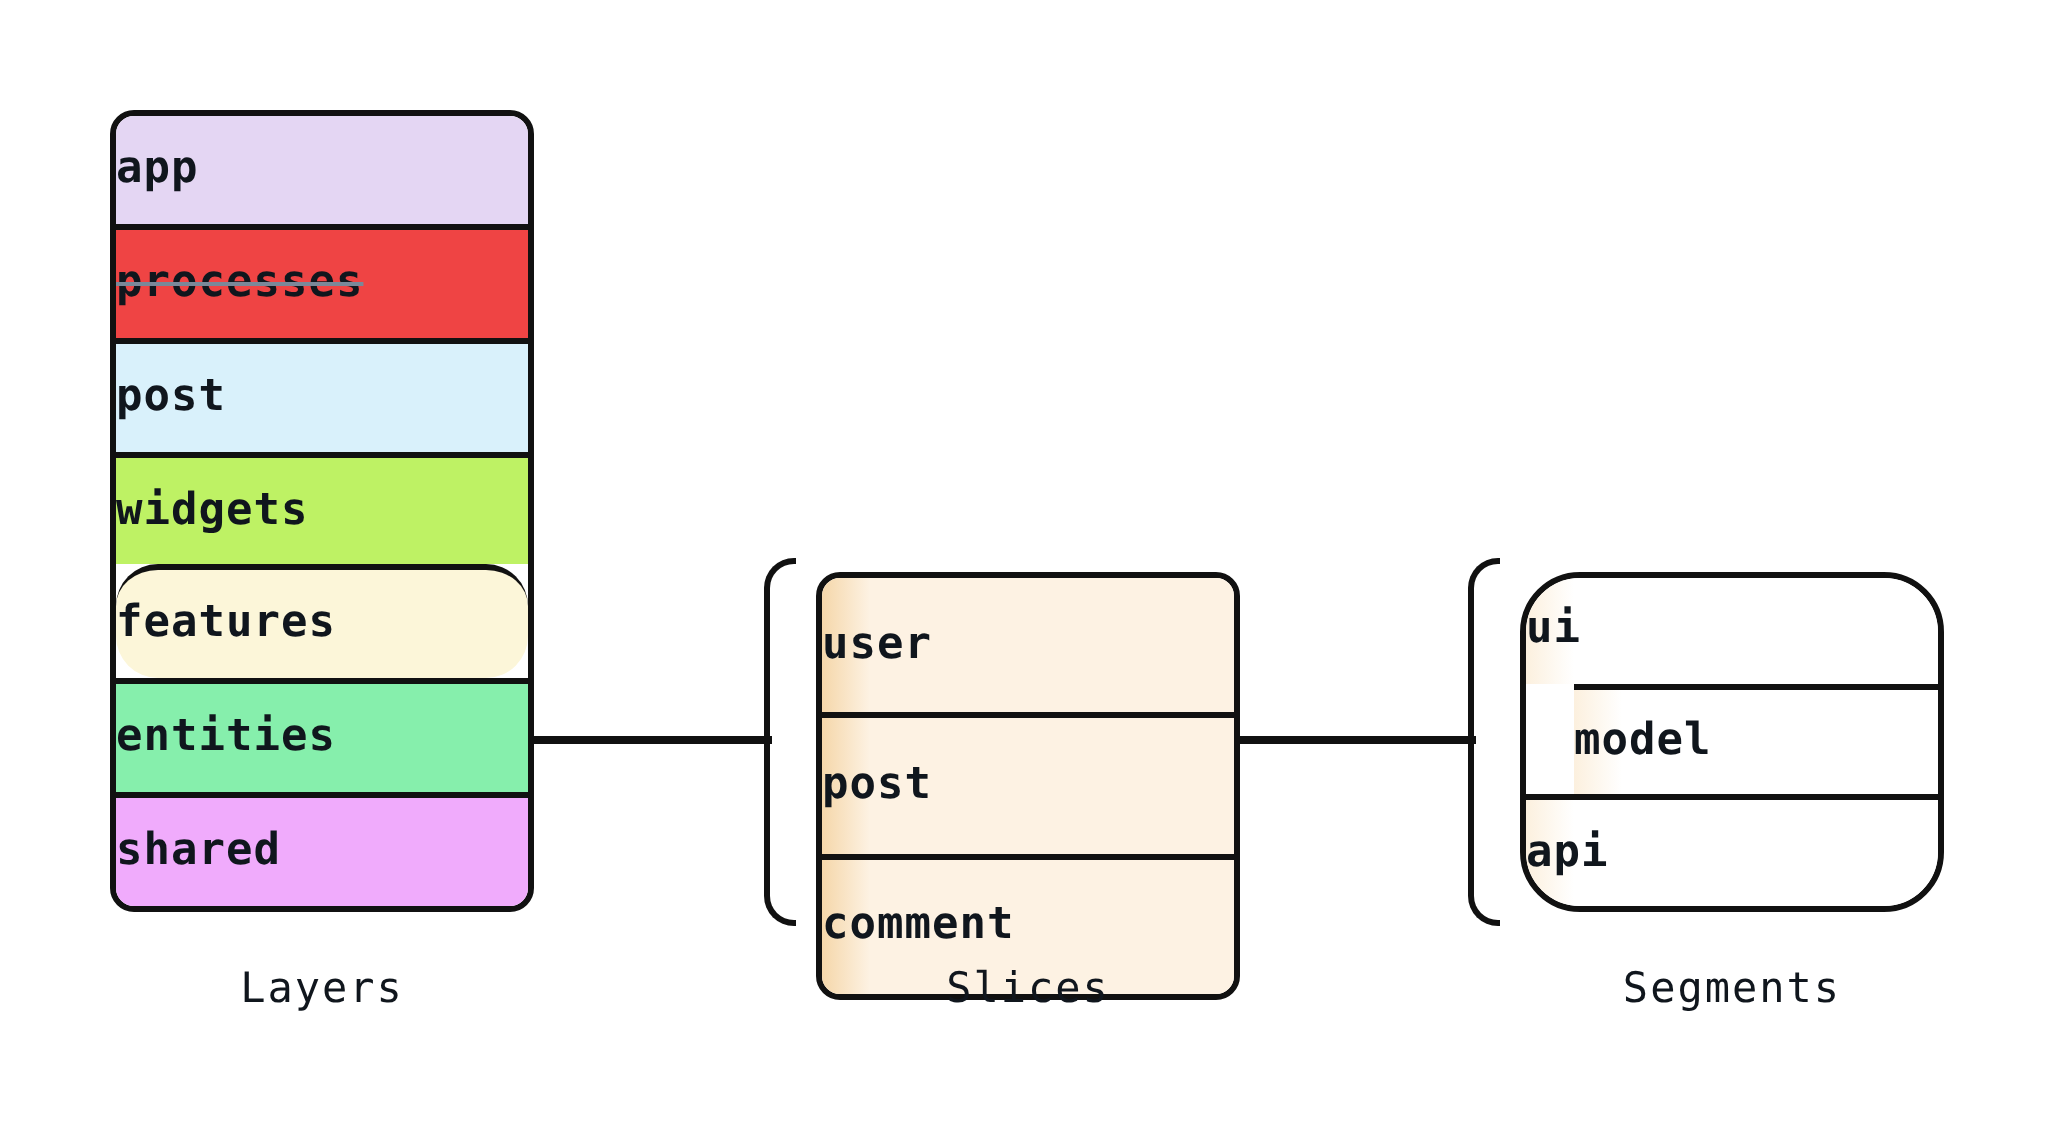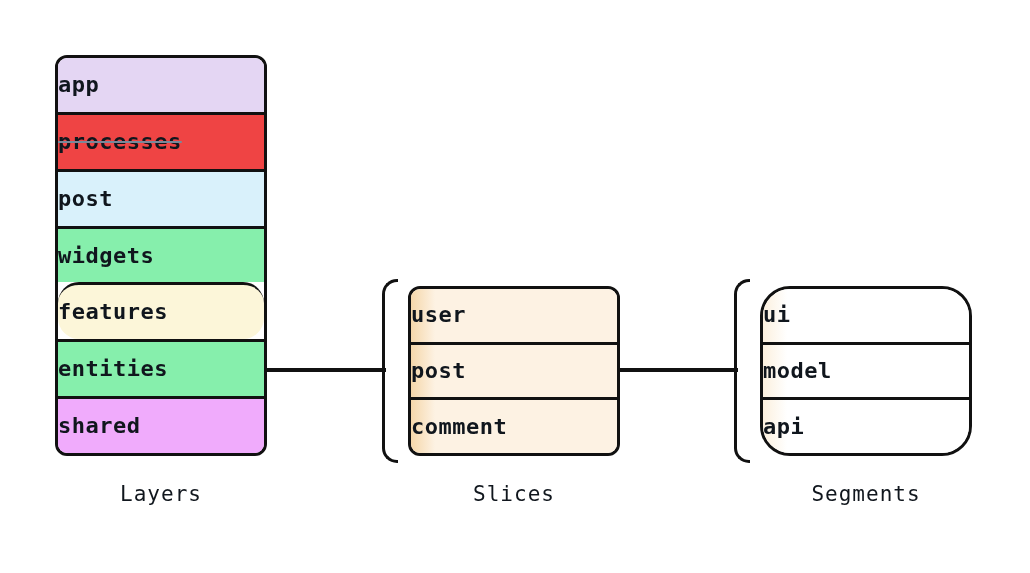--- a/index.html
+++ b/index.html
@@ -41,21 +41,21 @@
     color: var(--text-color);
     line-height: 1;
     white-space: nowrap;
   }
   .row-label.struck {
     text-decoration: line-through;
     text-decoration-color: var(--strike-color);
     text-decoration-thickness: 2px;
   }
   .layers-box   { left: 55px;  top: 55px;  width: 212px; height: 401px; }
-  .slices-box   { left: 408px; top: 286px; width: 212px; height: 170px; }
+  .slices-box   { left: 408px; top: 286px; width: 212px; height: 214px; }
   .segments-box { left: 760px; top: 286px; width: 212px; height: 170px; border-radius: 30px; }
   .bracket {
     position: absolute;
     top: 279px;
     width: 16px;
     height: 184px;
     border: 3.5px solid var(--border-color);
     border-right: none;
     border-radius: 15px 0 0 15px;
     background: transparent;
@@ -94,21 +94,21 @@
   <div class="box layers-box">
     <div class="row" style="background: rgb(228, 214, 243);">
       <span class="row-label">app</span>
     </div>
     <div class="row" style="background: #ef4444;">
       <span class="row-label struck">processes</span>
     </div>
     <div class="row" style="background: rgb(217, 241, 251);">
       <span class="row-label">post</span>
     </div>
-    <div class="row" style="background: #86efac;">
+    <div class="row" style="background: #bef264;">
       <span class="row-label">widgets</span>
     </div>
     <div class="row" style="background: rgb(252, 246, 217); border-radius: 21px;">
       <span class="row-label">features</span>
     </div>
     <div class="row" style="background: #86efac;">
       <span class="row-label">entities</span>
     </div>
     <div class="row" style="background: #f0abfc;">
       <span class="row-label">shared</span>
@@ -130,21 +130,21 @@
     </div>
   </div>
 
   <div class="connector connector-2"></div>
 
   <div class="bracket bracket-segments"></div>
   <div class="box segments-box">
     <div class="row" style="background: linear-gradient(90deg, rgb(252, 240, 222) 0px, rgb(255, 255, 255) 24px);">
       <span class="row-label">ui</span>
     </div>
-    <div class="row" style="background: linear-gradient(90deg, rgb(252, 240, 222) 0px, rgb(255, 255, 255) 24px);">
+    <div class="row" style="background: linear-gradient(90deg, rgb(252, 240, 222) 0px, rgb(255, 255, 255) 24px); margin-left: 24px;">
       <span class="row-label">model</span>
     </div>
     <div class="row" style="background: linear-gradient(90deg, rgb(252, 240, 222) 0px, rgb(255, 255, 255) 24px);">
       <span class="row-label">api</span>
     </div>
   </div>
 
   <div class="col-label col-label-layers">Layers</div>
   <div class="col-label col-label-slices">Slices</div>
   <div class="col-label col-label-segments">Segments</div>

